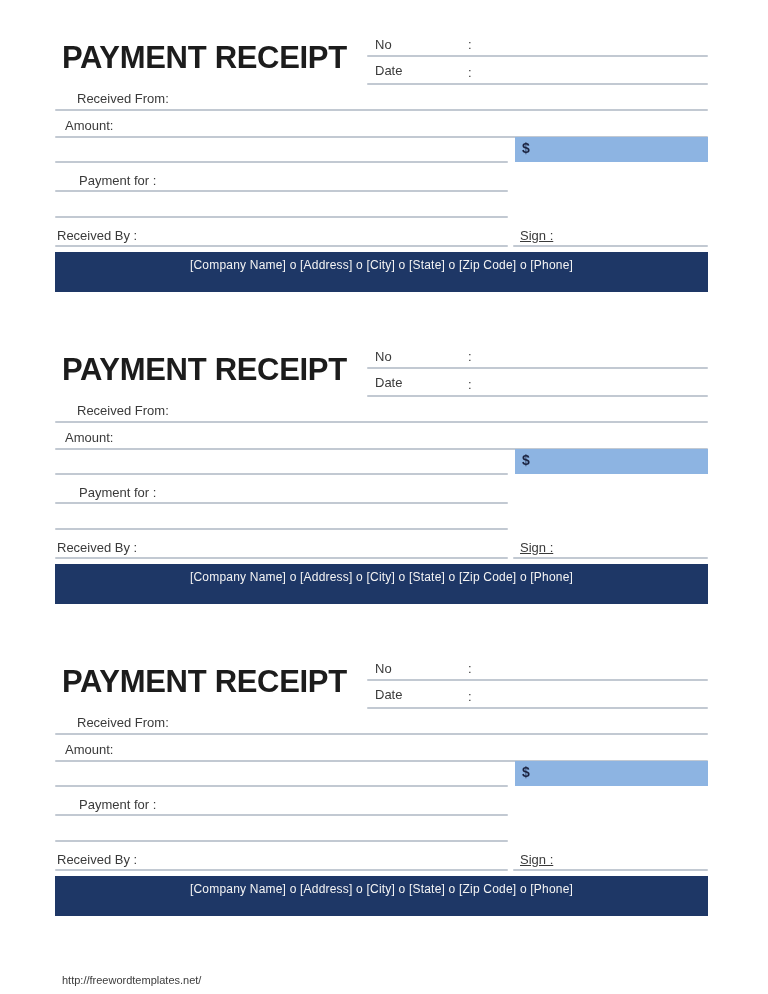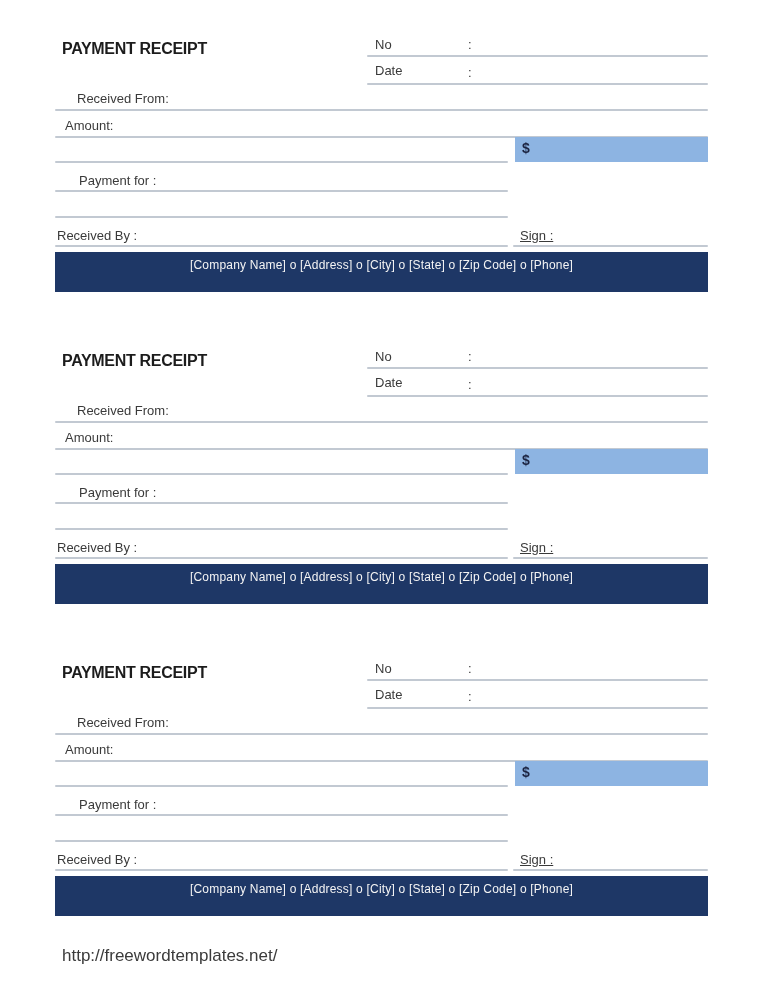--- a/index.html
+++ b/index.html
@@ -11,21 +11,21 @@
     overflow:hidden;
   }
   .receipt{
     position:absolute;
     left:55px;
     width:653px;
     height:242px;
   }
   .r-title{
     position:absolute;left:7px;top:4px;
-    font-size:16px;font-weight:700;letter-spacing:-0.3px;
+    font-size:31px;font-weight:700;letter-spacing:-0.3px;
     color:#1c1c1c;white-space:nowrap;
   }
   .lbl{
     position:absolute;
     font-size:13px;color:#3a3a3a;white-space:nowrap;text-align:right;
   }
   .line{
     position:absolute;height:2px;background:#c2c9d2;border-radius:1px;
   }
   
@@ -61,22 +61,22 @@
   .sign-line{left:458px;top:209px;width:195px;}
   
   .company-bar{
     position:absolute;left:0;top:216px;width:653px;height:40px;
     background:#1e3766;
     color:#f4f4f4;font-size:12px;letter-spacing:0.2px;
     text-align:center;line-height:26px;white-space:nowrap;
   }
   
   .site-url{
-    position:absolute;left:62px;top:946px;
-    font-size:17px;color:#3b3b3b;
+    position:absolute;left:62px;top:974px;
+    font-size:11px;color:#3b3b3b;
   }
 </style>
 </head>
 <body>
 
 <div class="page" id="page">
 
   <div class="receipt" style="top: 36px;">
       <div class="r-title">PAYMENT RECEIPT</div>
 

